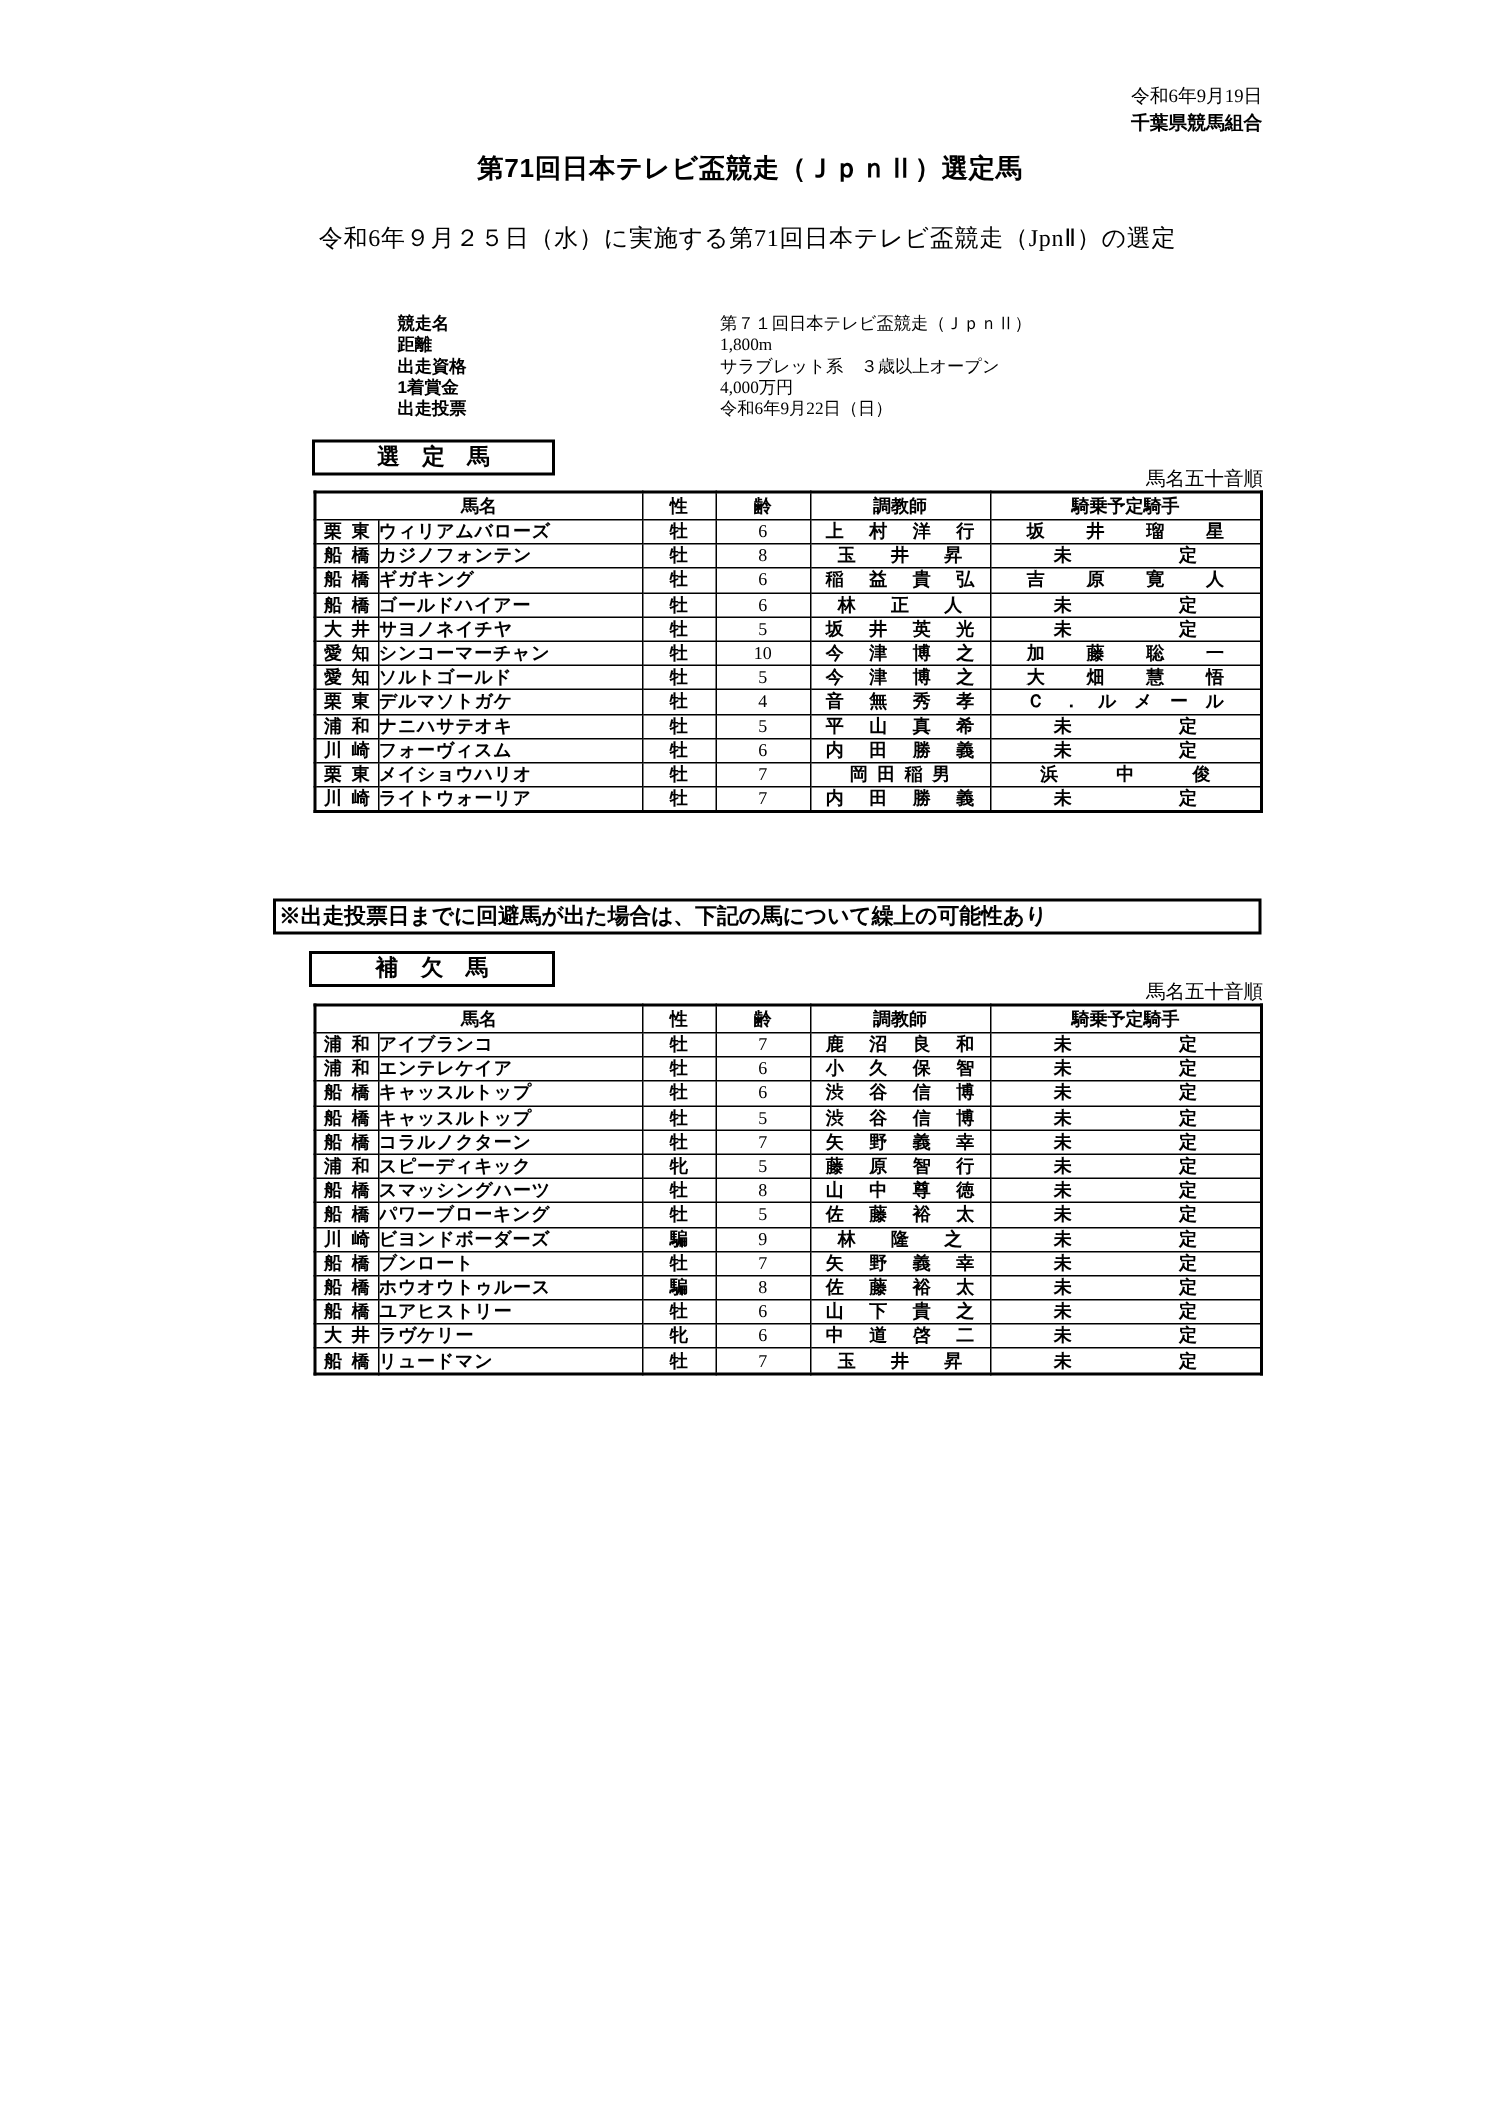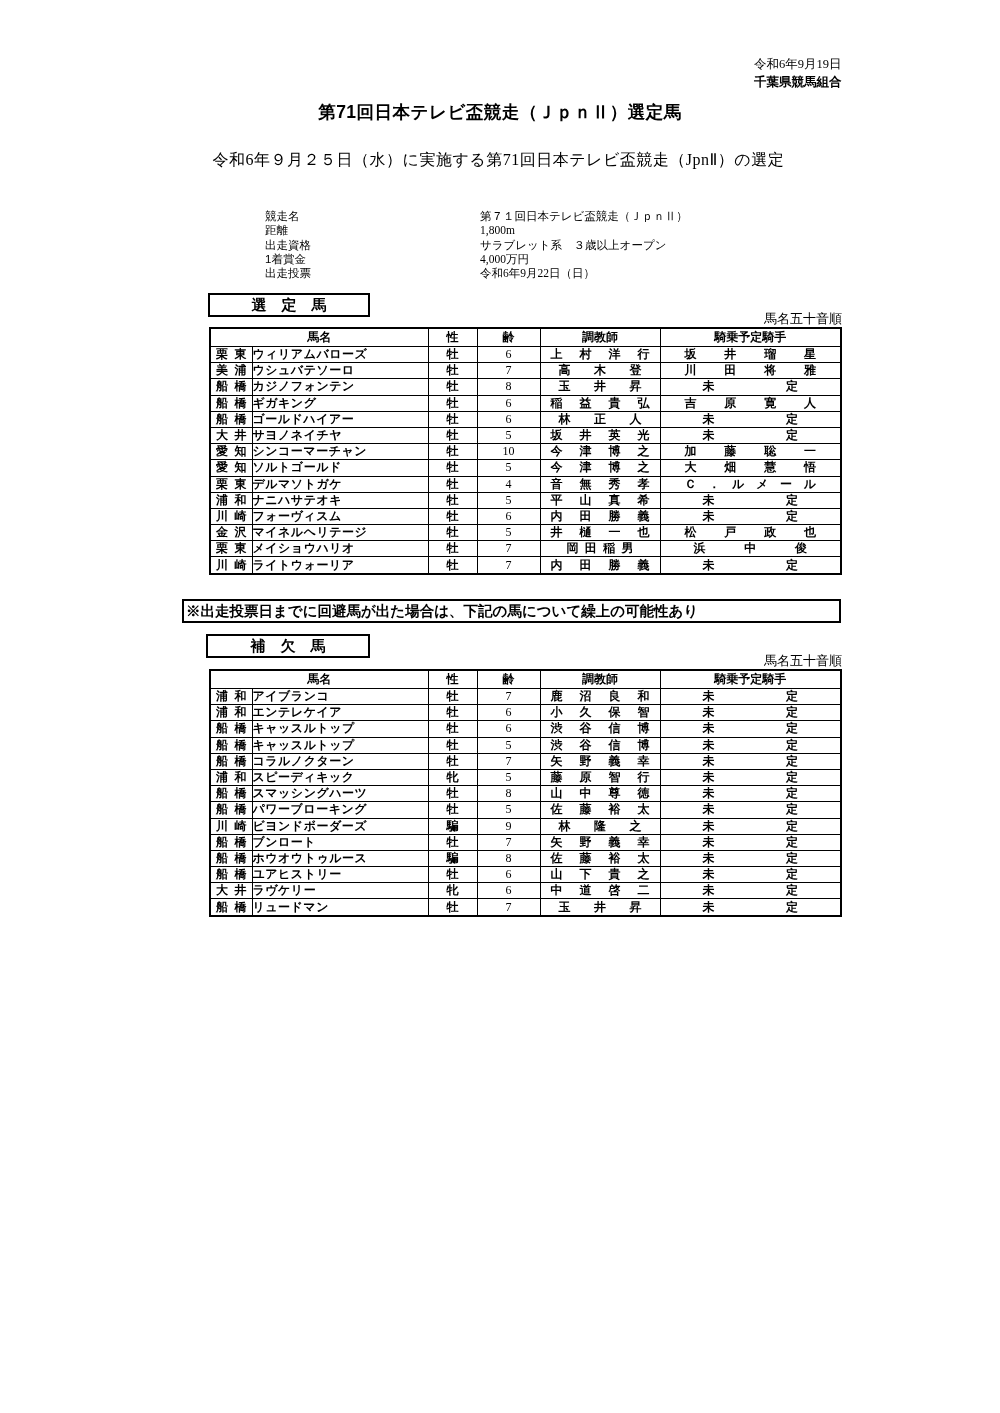--- a/index.html
+++ b/index.html
@@ -25,21 +25,21 @@
 
   
   .intro {
     left: 196px; top: 150px; width: 656px;
     font-size: 16px; line-height: 19.5px; letter-spacing: 0.5px;
   }
 
   
   .race-info { left: 265px; top: 209px; font-size: 11.5px; line-height: 14.3px; }
   .ri-row { display: grid; grid-template-columns: 215px auto; }
-  .ri-label { font-weight: normal; }
+  .ri-label { font-weight: bold; }
   .ri-value { font-family: "Liberation Serif", serif; }
 
   
   .section-box {
     border: 2px solid #000; text-align: center;
     font-size: 15px; font-weight: bold; line-height: 20px;
   }
   .box-selected { left: 208px; top: 293px; width: 158px; height: 20px; }
   .box-reserve  { left: 206px; top: 634px; width: 160px; height: 20px; }
 
@@ -139,34 +139,20 @@
           <td class="c-age">6</td>
           <td class="c-trainer">
             <div class="jfy" style="margin: 0px 10px;">上 村 洋 行</div>
           </td>
           <td class="c-jockey">
             <div class="jfy" style="margin: 0px 24px;">坂 井 瑠 星</div>
           </td>
         </tr>
         <tr>
           <td class="c-region">
-            <div class="jfy" style="margin: 0px 5px;">美 浦</div>
-          </td>
-          <td class="c-name">ウシュバテソーロ</td>
-          <td class="c-sex">牡</td>
-          <td class="c-age">7</td>
-          <td class="c-trainer">
-            <div class="jfy" style="margin: 0px 18px;">高 木 登</div>
-          </td>
-          <td class="c-jockey">
-            <div class="jfy" style="margin: 0px 24px;">川 田 将 雅</div>
-          </td>
-        </tr>
-        <tr>
-          <td class="c-region">
             <div class="jfy" style="margin: 0px 5px;">船 橋</div>
           </td>
           <td class="c-name">カジノフォンテン</td>
           <td class="c-sex">牡</td>
           <td class="c-age">8</td>
           <td class="c-trainer">
             <div class="jfy" style="margin: 0px 18px;">玉 井 昇</div>
           </td>
           <td class="c-jockey">
             <div class="jfy" style="margin: 0px 42px;">未 定</div>
@@ -275,34 +261,20 @@
             <div class="jfy" style="margin: 0px 5px;">川 崎</div>
           </td>
           <td class="c-name">フォーヴィスム</td>
           <td class="c-sex">牡</td>
           <td class="c-age">6</td>
           <td class="c-trainer">
             <div class="jfy" style="margin: 0px 10px;">内 田 勝 義</div>
           </td>
           <td class="c-jockey">
             <div class="jfy" style="margin: 0px 42px;">未 定</div>
-          </td>
-        </tr>
-        <tr>
-          <td class="c-region">
-            <div class="jfy" style="margin: 0px 5px;">金 沢</div>
-          </td>
-          <td class="c-name">マイネルヘリテージ</td>
-          <td class="c-sex">牡</td>
-          <td class="c-age">5</td>
-          <td class="c-trainer">
-            <div class="jfy" style="margin: 0px 10px;">井 樋 一 也</div>
-          </td>
-          <td class="c-jockey">
-            <div class="jfy" style="margin: 0px 24px;">松 戸 政 也</div>
           </td>
         </tr>
         <tr>
           <td class="c-region">
             <div class="jfy" style="margin: 0px 5px;">栗 東</div>
           </td>
           <td class="c-name">メイショウハリオ</td>
           <td class="c-sex">牡</td>
           <td class="c-age">7</td>
           <td class="c-trainer">

